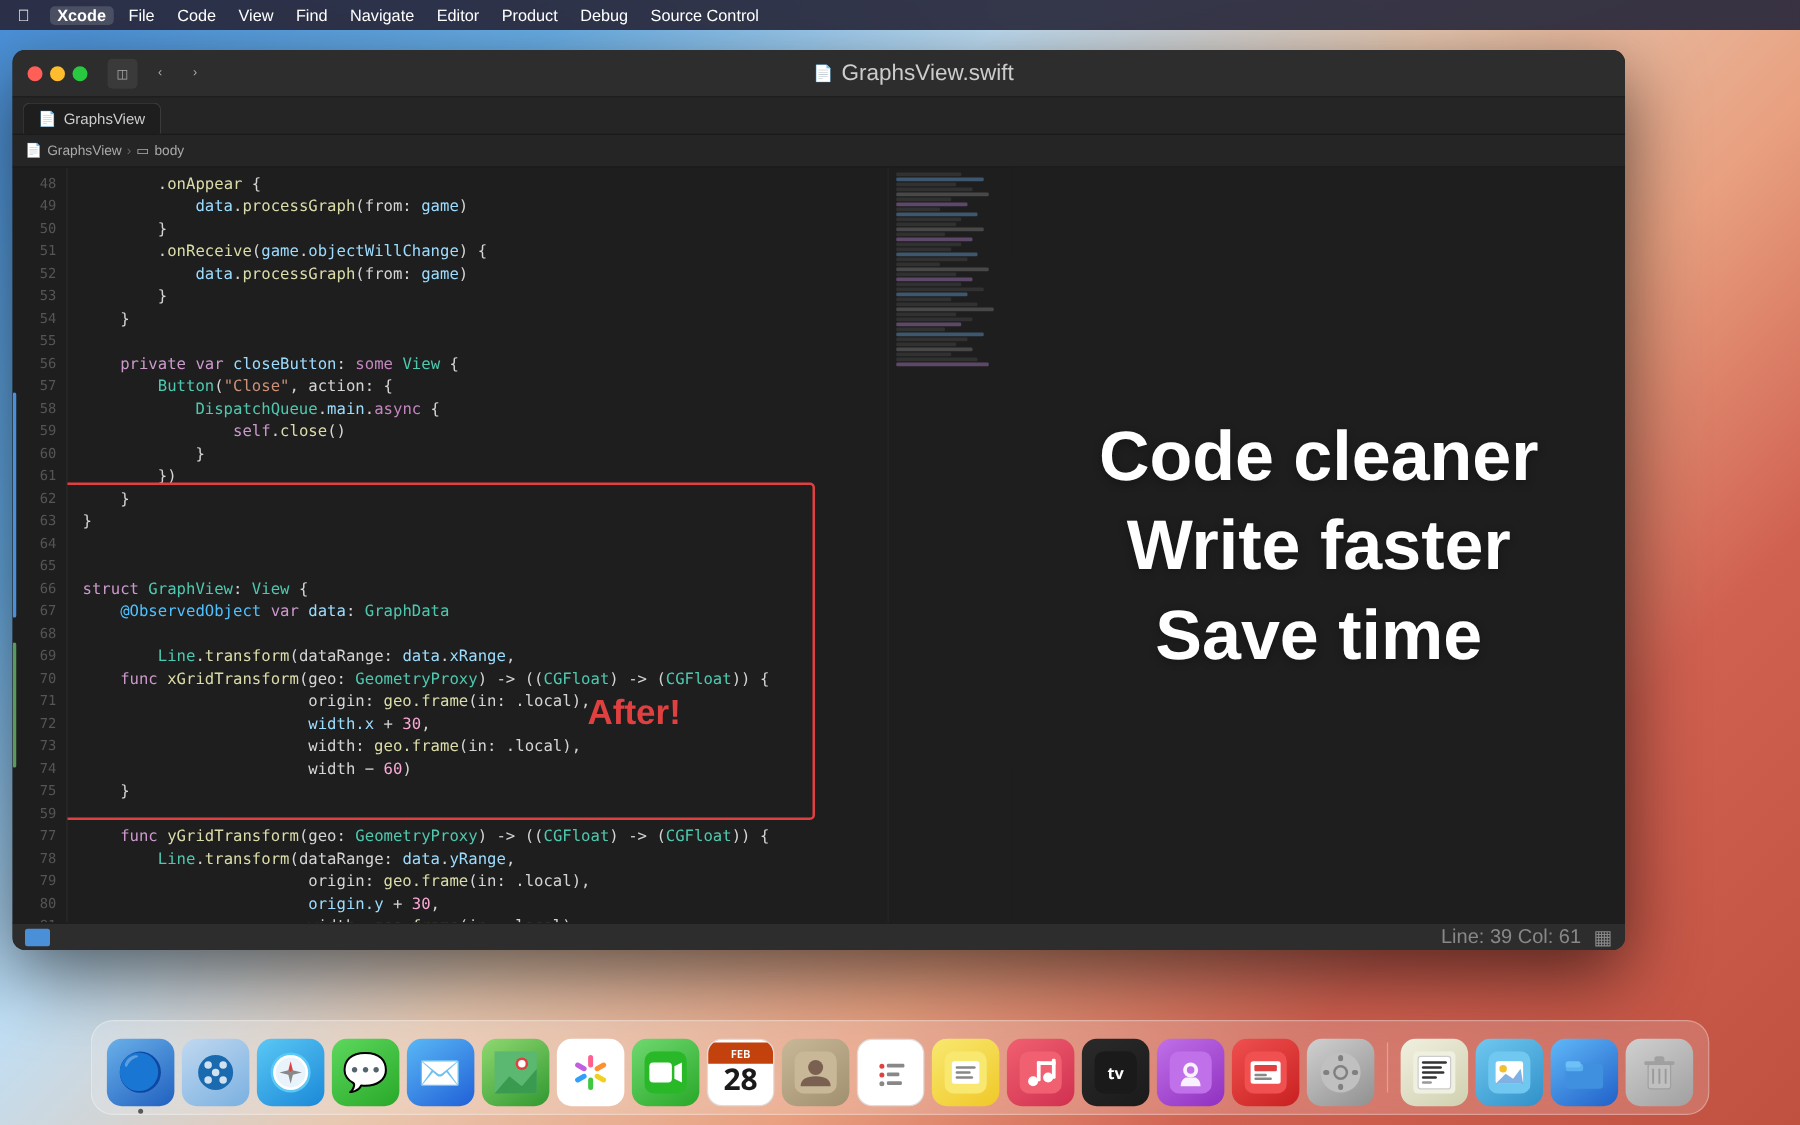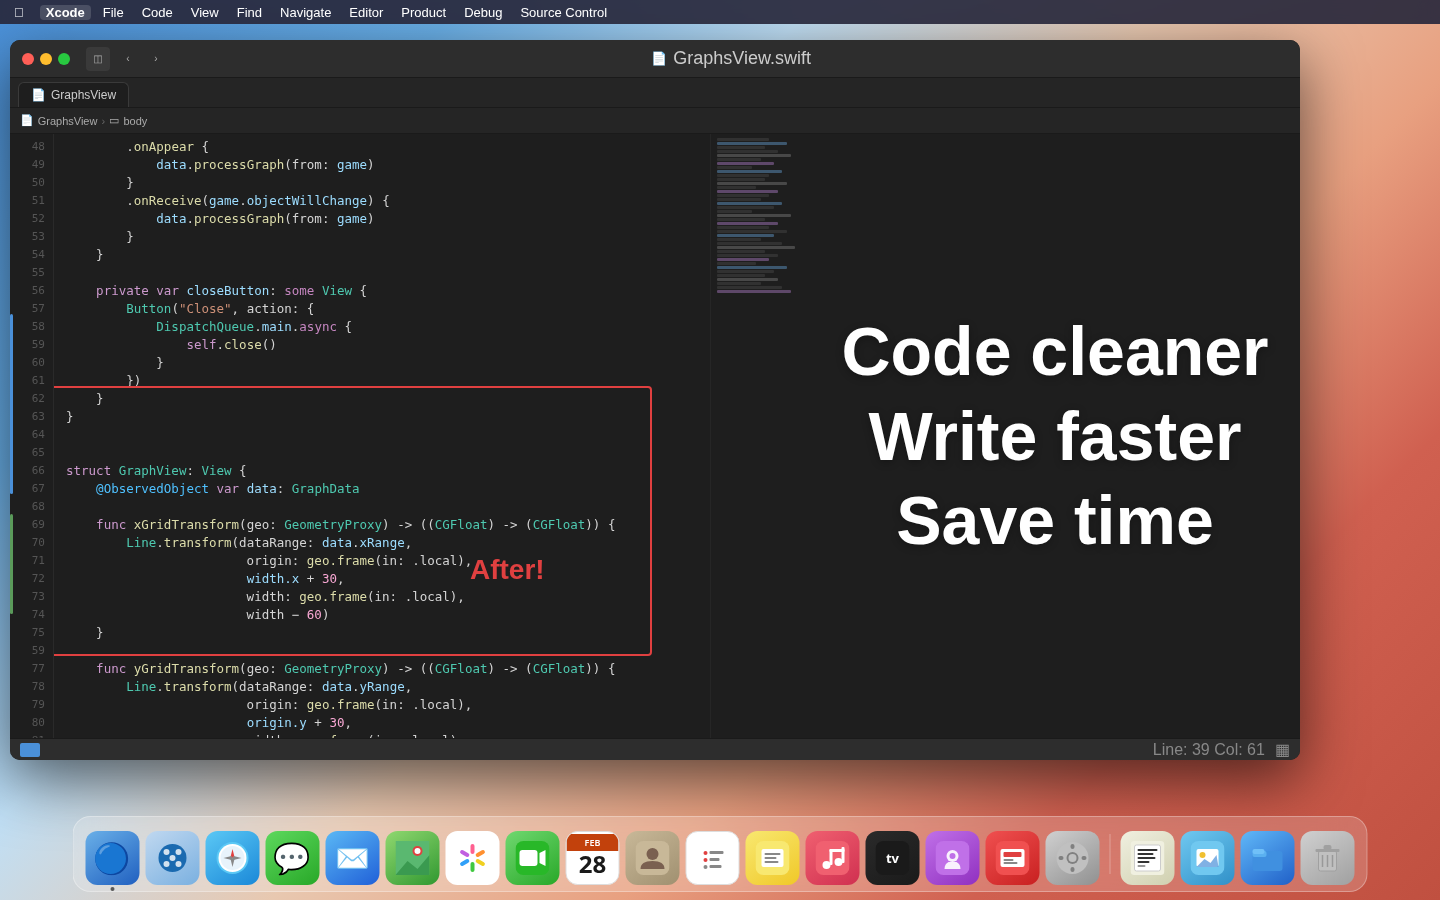--- a/index.html
+++ b/index.html
@@ -268,21 +268,21 @@
       flex: 1;
       background: transparent;
       display: flex;
       flex-direction: column;
       align-items: center;
       justify-content: center;
       gap: 10px;
       padding: 20px;
     }
     .promo-text {
-      font-size: 68px;
+      font-size: 56px;
       font-weight: 800;
       color: #fff;
       text-shadow: 0 2px 8px rgba(0,0,0,0.3);
       line-height: 1.1;
       text-align: center;
     }
 
     
     .status-bar {
       height: 22px;
@@ -514,22 +514,22 @@
           <div class="code-line"> </div>
 
           <div class="code-line"> </div>
 
           <div class="code-line"><span class="kw">struct</span> <span class="type">GraphView</span><span class="plain">: </span><span class="type">View</span><span class="plain"> {</span></div>
 
           <div class="code-line">    <span class="attr">@ObservedObject</span> <span class="kw">var</span> <span class="prop">data</span><span class="plain">: </span><span class="type">GraphData</span></div>
 
           <div class="code-line"> </div>
 
+          <div class="code-line">        <span class="type">Line</span><span class="plain">.</span><span class="method">transform</span><span class="plain">(dataRange: </span><span class="prop">data</span><span class="plain">.</span><span class="prop">xRange</span><span class="plain">,</span></div>
           <div class="code-line">    <span class="kw">func</span> <span class="method">xGridTransform</span><span class="plain">(geo: </span><span class="type">GeometryProxy</span><span class="plain">) -&gt; ((</span><span class="type">CGFloat</span><span class="plain">) -&gt; (</span><span class="type">CGFloat</span><span class="plain">)) {</span></div>
-          <div class="code-line">        <span class="type">Line</span><span class="plain">.</span><span class="method">transform</span><span class="plain">(dataRange: </span><span class="prop">data</span><span class="plain">.</span><span class="prop">xRange</span><span class="plain">,</span></div>
           <div class="code-line">                        origin: <span class="method">geo.frame</span><span class="plain">(in: .local),</span></div>
           <div class="code-line">                        <span class="prop">width.x</span><span class="plain"> + </span><span class="num">30</span><span class="plain">,</span></div>
           <div class="code-line">                        width: <span class="method">geo.frame</span><span class="plain">(in: .local),</span></div>
           <div class="code-line">                        width <span class="plain">− </span><span class="num">60</span><span class="plain">)</span></div>
           <div class="code-line">    <span class="plain">}</span></div>
           <div class="code-line"> </div>
           <div class="code-line">    <span class="kw">func</span> <span class="method">yGridTransform</span><span class="plain">(geo: </span><span class="type">GeometryProxy</span><span class="plain">) -&gt; ((</span><span class="type">CGFloat</span><span class="plain">) -&gt; (</span><span class="type">CGFloat</span><span class="plain">)) {</span></div>
           <div class="code-line">        <span class="type">Line</span><span class="plain">.</span><span class="method">transform</span><span class="plain">(dataRange: </span><span class="prop">data</span><span class="plain">.</span><span class="prop">yRange</span><span class="plain">,</span></div>
           <div class="code-line">                        origin: <span class="method">geo.frame</span><span class="plain">(in: .local),</span></div>
           <div class="code-line">                        <span class="prop">origin.y</span><span class="plain"> + </span><span class="num">30</span><span class="plain">,</span></div>

